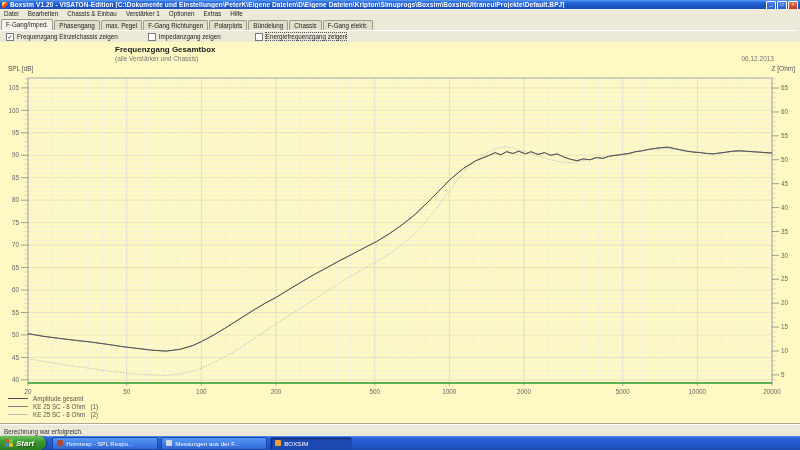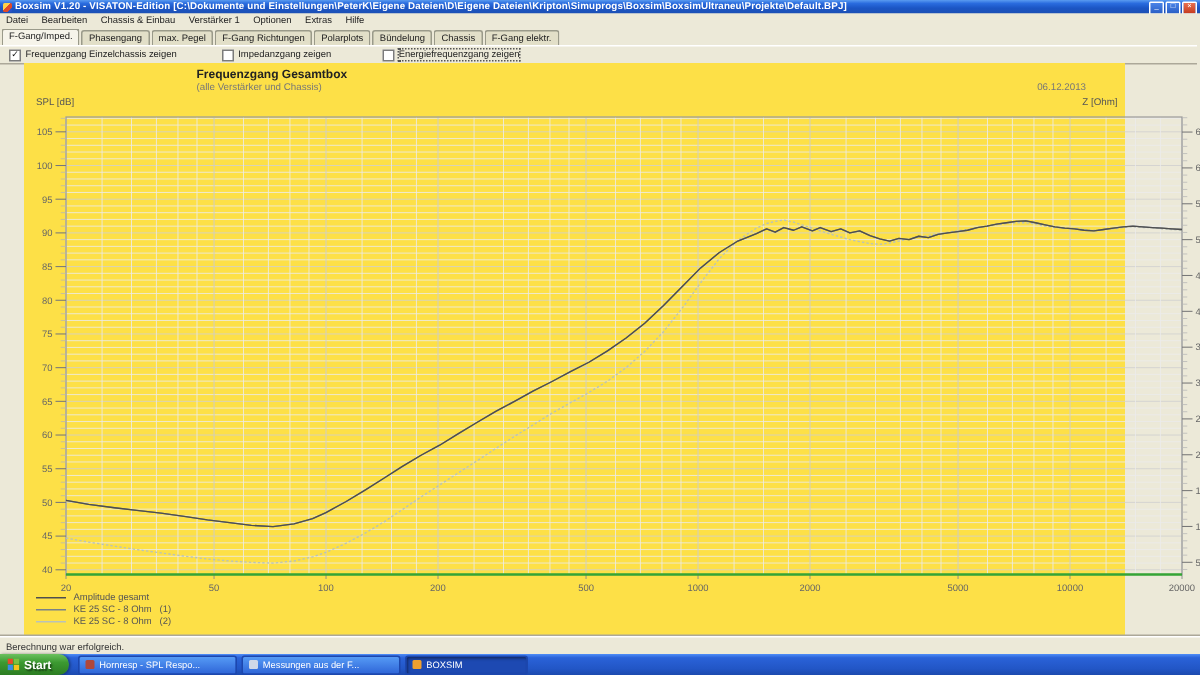--- a/index.html
+++ b/index.html
@@ -27,21 +27,21 @@
   .tab.active{background:#f6f4ea;position:relative;z-index:2;padding-bottom:2px;}
   
   .toolbar{position:absolute;left:0;top:30px;width:798px;height:11px;background:#ece9d8;
            border-top:1px solid #fff;border-bottom:1px solid #aca899;display:flex;align-items:center;}
   .cbgroup{display:flex;align-items:center;gap:3px;}
   .cbbox{width:6px;height:6px;background:#fff;border:1px solid #7b7b7b;font-size:6px;line-height:6px;
          text-align:center;color:#111;flex:0 0 auto;}
   .cblabel{font-size:6.3px;color:#222;white-space:nowrap;}
   .cblabel.focused{outline:1px dotted #555;}
   
-  .chartpanel{position:absolute;left:16px;top:42px;width:734px;height:382px;background:#fde047;}
+  .chartpanel{position:absolute;left:0;top:42px;width:800px;height:382px;background:#fef9c3;}
   .chart-title{position:absolute;left:115px;top:3px;font-size:8px;font-weight:bold;color:#222;}
   .chart-subtitle{position:absolute;left:115px;top:13px;font-size:6.5px;color:#777;}
   .chart-date{position:absolute;right:26px;top:13px;font-size:6.5px;color:#777;}
   .axis-label{position:absolute;top:23px;font-size:6.5px;color:#555;}
   .axis-label.left{left:8px;} .axis-label.right{right:5px;}
   #plot-svg{position:absolute;left:0;top:0;}
   #plot-svg text{font-family:"Liberation Sans",sans-serif;font-size:6.3px;fill:#666;}
   .legend{position:absolute;left:8px;top:353px;display:flex;flex-direction:column;gap:2px;}
   .legend-row{display:flex;align-items:center;gap:5px;height:6px;}
   .swatch{width:20px;height:0;border-top:1px solid #555;flex:0 0 auto;}
@@ -50,21 +50,21 @@
   .statusbar{position:absolute;left:0;top:424px;width:800px;height:12px;background:#ece9d8;
              border-top:1px solid #fff;box-shadow:0 -1px 0 #aca899;display:flex;align-items:center;padding-left:4px;}
   .status-text{font-size:6.3px;color:#333;}
   
   .taskbar{position:absolute;left:0;top:436px;width:800px;height:14px;
            background:linear-gradient(180deg,#4f8df8 0%,#2a62d8 18%,#2256c6 70%,#1c4aae 100%);
            display:flex;align-items:center;}
   .start-button{height:14px;display:flex;align-items:center;gap:3px;padding:0 12px 0 5px;
                 background:linear-gradient(180deg,#6cc15e 0%,#3c9a31 40%,#2c7d22 100%);
                 border-radius:0 7px 7px 0;box-shadow:1px 0 2px rgba(0,0,0,.4);flex:0 0 auto;}
-  .start-label{color:#fff;font-size:8px;font-weight:bold;text-shadow:1px 1px 1px rgba(0,0,0,.5);}
+  .start-label{color:#fff;font-size:8px;font-weight:bold;font-style:italic;text-shadow:1px 1px 1px rgba(0,0,0,.5);}
   .task-strip{display:flex;align-items:center;gap:3px;margin-left:6px;flex:1 1 auto;}
   .task-button{height:11px;display:flex;align-items:center;gap:3px;padding:0 4px;border-radius:2px;
                background:linear-gradient(#559af5,#2f66d8);border:1px solid #1c47ae;color:#fff;
                font-size:6.2px;white-space:nowrap;overflow:hidden;}
   .task-button.pressed{background:#1d49b2;box-shadow:inset 1px 1px 2px rgba(0,0,0,.45);}
   .task-button .ticon{width:6px;height:6px;border-radius:1px;flex:0 0 auto;}
   .tb-w1{width:96px;} .tb-w2{width:96px;} .tb-w3{width:72px;}
 </style>
 </head>
 <body>

